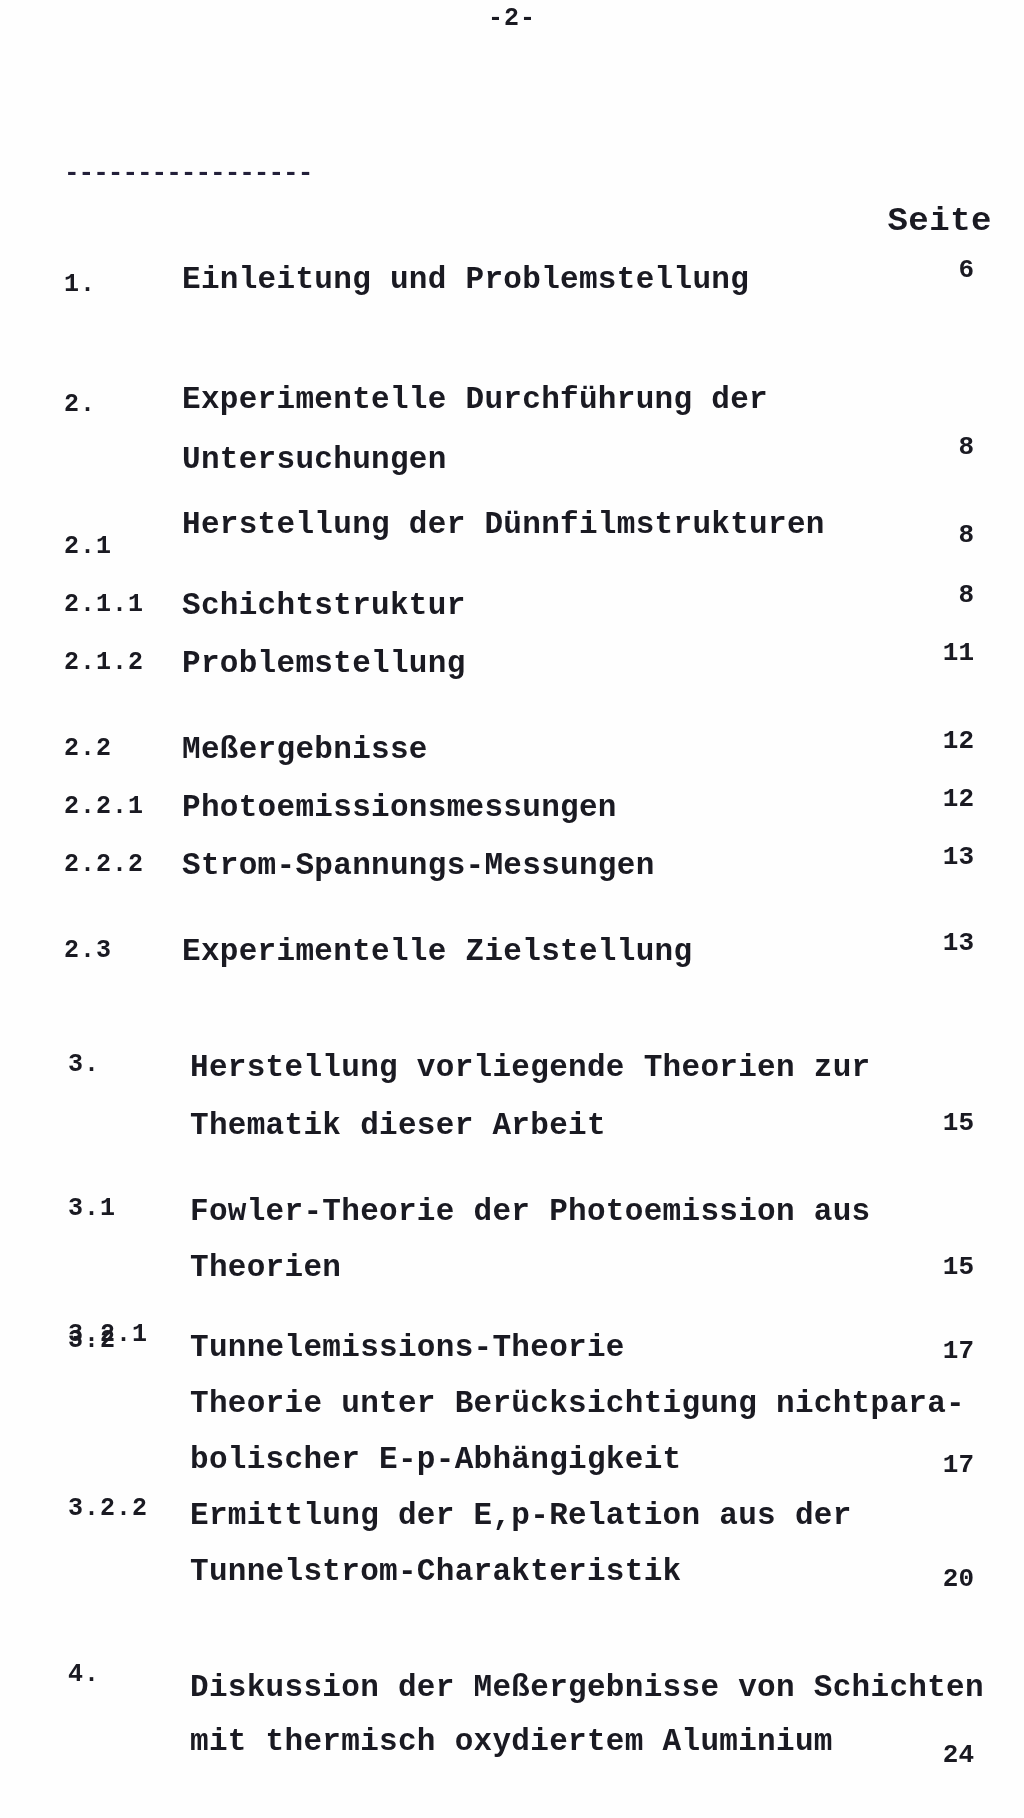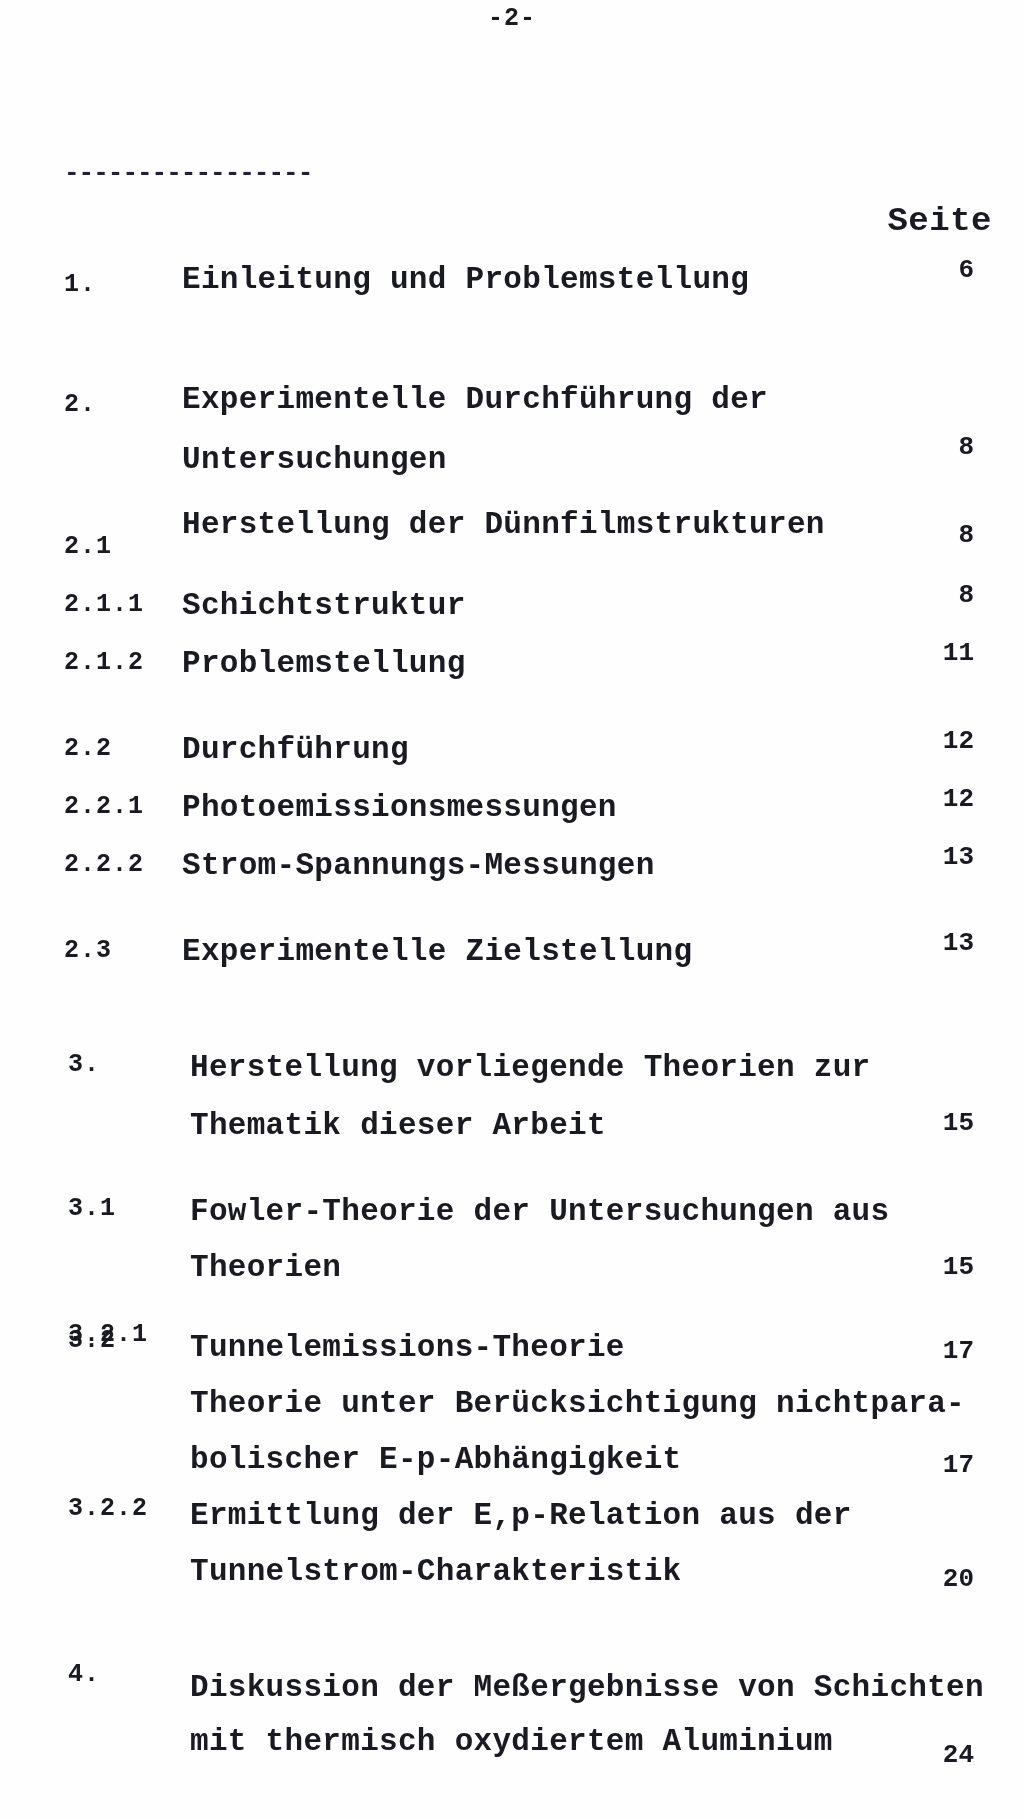--- a/index.html
+++ b/index.html
@@ -124,21 +124,21 @@
   </div>
 
   <div class="entry">
     <span class="num" style="top:648px">2.1.2</span>
     <span class="title-line" style="top:646px">Problemstellung</span>
     <span class="pg" style="top:638px">11</span>
   </div>
 
   <div class="entry">
     <span class="num" style="top:734px">2.2</span>
-    <span class="title-line" style="top:732px">Durchführung</span>
+    <span class="title-line" style="top:732px">Meßergebnisse</span>
     <span class="pg" style="top:726px">12</span>
   </div>
 
   <div class="entry">
     <span class="num" style="top:792px">2.2.1</span>
     <span class="title-line" style="top:790px">Photoemissionsmessungen</span>
     <span class="pg" style="top:784px">12</span>
   </div>
 
   <div class="entry">
@@ -155,21 +155,21 @@
 
   <div class="entry indent-shift">
     <span class="num" style="top:1050px">3.</span>
     <span class="title-line" style="top:1050px">Herstellung vorliegende Theorien zur</span>
     <span class="title-line" style="top:1108px">Thematik dieser Arbeit</span>
     <span class="pg" style="top:1108px">15</span>
   </div>
 
   <div class="entry indent-shift">
     <span class="num" style="top:1194px">3.1</span>
-    <span class="title-line" style="top:1194px">Fowler-Theorie der Untersuchungen aus</span>
+    <span class="title-line" style="top:1194px">Fowler-Theorie der Photoemission aus</span>
     <span class="title-line" style="top:1250px">Theorien</span>
     <span class="pg" style="top:1252px">15</span>
   </div>
 
   <div class="entry indent-shift">
     <span class="num" style="top:1326px">3.2</span>
     <span class="title-line" style="top:1330px">Tunnelemissions-Theorie</span>
     <span class="pg" style="top:1336px">17</span>
   </div>
 

